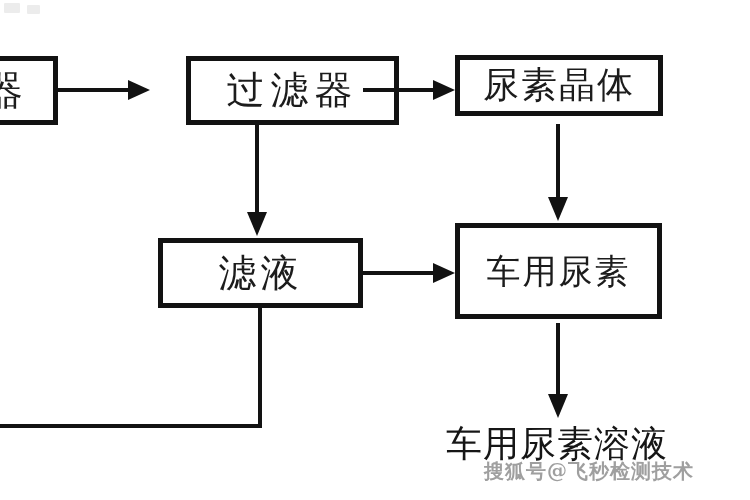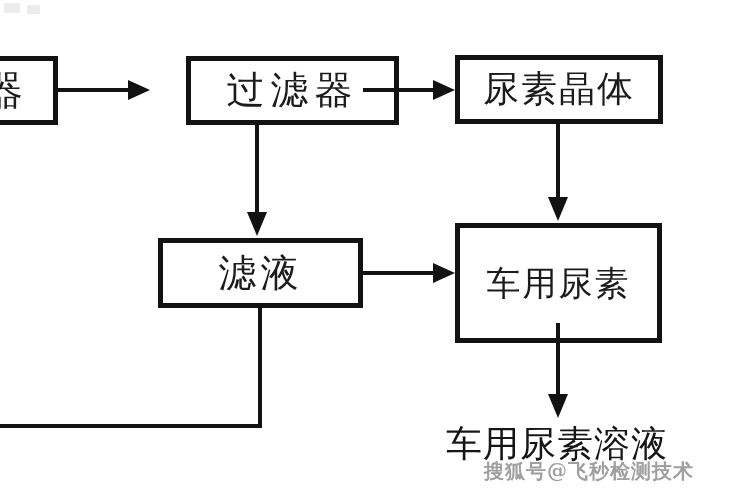--- a/index.html
+++ b/index.html
@@ -27,29 +27,29 @@
   #node-crystallizer {
     left: -122px; top: 56px; width: 180px; height: 69px;
     justify-content: flex-end; padding-right: 30px;
     font-size: 40px;
   }
   #node-filter {
     left: 150px; top: 56px; width: 213px; height: 69px;
     font-size: 38px; letter-spacing: 6px; margin-left: 36px;
   }
   #node-urea-crystal {
-    left: 455px; top: 55px; width: 208px; height: 69px;
+    left: 455px; top: 55px; width: 208px; height: 61px;
     font-size: 36px; letter-spacing: 2px;
   }
   #node-filtrate {
     left: 158px; top: 238px; width: 205px; height: 70px;
     font-size: 38px; letter-spacing: 4px;
   }
   #node-prep-tank {
-    left: 455px; top: 223px; width: 207px; height: 120px;
+    left: 455px; top: 223px; width: 207px; height: 96px;
     font-size: 34px; letter-spacing: 2px;
     flex-direction: row; line-height: 44px;
   }
   .hline { position: absolute; height: 4px; background: #121212; }
   .vline { position: absolute; width: 4px;  background: #121212; }
   .head-right {
     position: absolute; width: 0; height: 0;
     border-left: 22px solid #121212;
     border-top: 10px solid transparent;
     border-bottom: 10px solid transparent;

